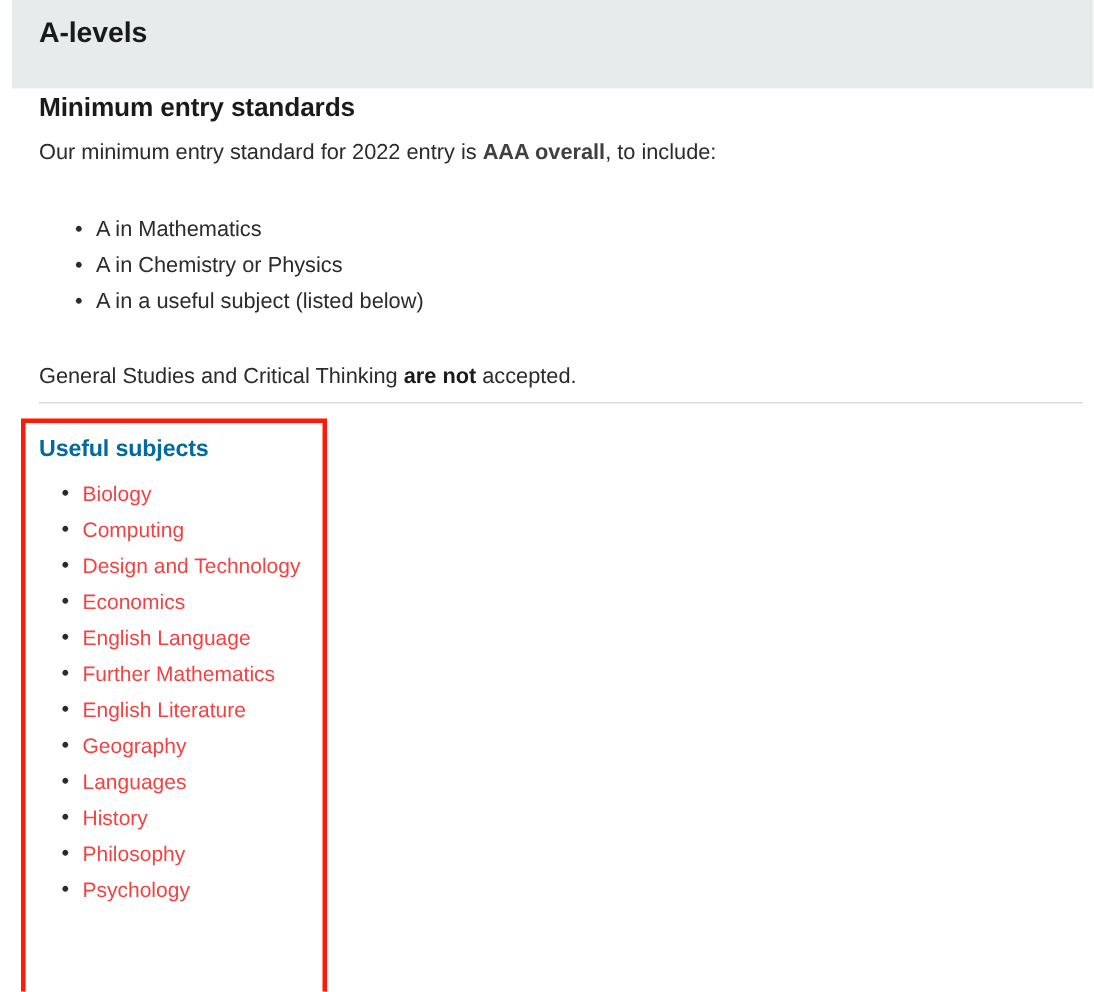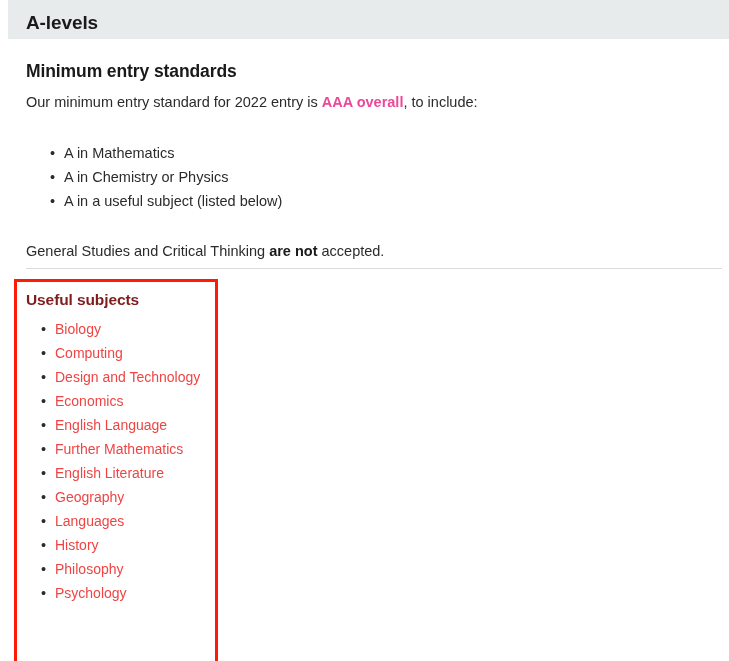--- a/index.html
+++ b/index.html
@@ -15,21 +15,21 @@
     overflow: hidden;
     position: relative;
   }
 
   
   .section-header {
     position: absolute;
     left: 8px;
     top: 0;
     width: 721px;
-    height: 39px;
+    height: 59px;
     background: #e8ebec;
     box-sizing: border-box;
   }
   .section-header-title {
     position: absolute;
     left: 18px;
     top: 12px;
     font-size: 19px;
     font-weight: bold;
     color: #1a1a1a;
@@ -56,21 +56,21 @@
 
   .intro-para {
     margin: 0;
     padding: 11px 0 0 26px;
     font-size: 14.5px;
     line-height: 1.35;
     color: #2b2b2b;
   }
   .intro-para b {
     font-weight: bold;
-    color: #ec4899;
+    color: #404040;
   }
 
   .entry-list {
     margin: 12px;
     padding: 16px 0 0 0;
     list-style: none;
   }
   .entry-list li {
     position: relative;
     padding: 0 0 0 52px;
@@ -120,21 +120,21 @@
     border: 3px solid #fc1b06;
     box-sizing: border-box;
     background: transparent;
   }
 
   .useful-title {
     margin: 0;
     padding: 9px 12px 0 9px;
     font-size: 15.5px;
     font-weight: bold;
-    color: #7f1d1d;
+    color: #0369a1;
     letter-spacing: -0.1px;
   }
 
   .subjects-list {
     margin: 0;
     padding: 8px 0 0 0;
     list-style: none;
   }
   .subjects-list li {
     position: relative;

